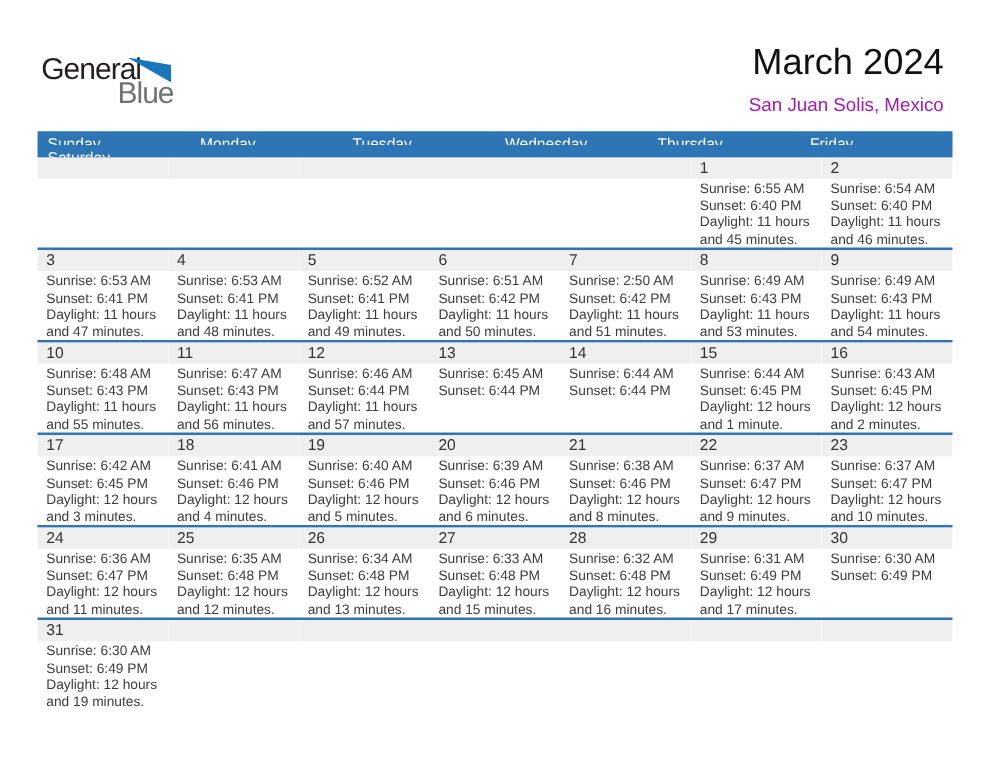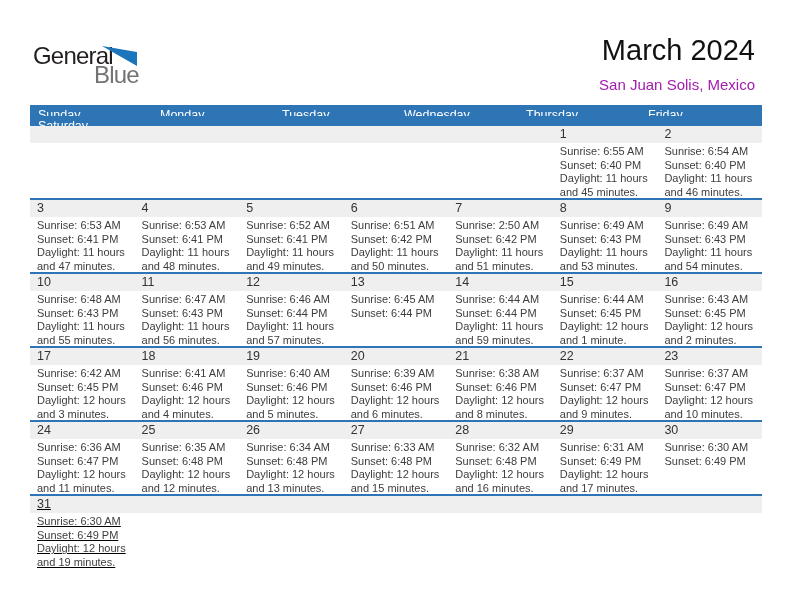--- a/index.html
+++ b/index.html
@@ -17,21 +17,21 @@
   .title-block { position:absolute; right:37px; top:34px; text-align:right; }
   .cal-title { font-size:29px; color:#111; }
   .cal-subtitle { font-size:15px; color:#a21caf; margin-top:9px; }
 
   
   .calendar { position:absolute; left:30px; top:105px; width:732px; }
   .weekday-row { display:grid; grid-template-columns:repeat(6,1fr); background:#2e75b6; height:21px; }
   .weekday-cell { color:#ffffff; font-size:12.5px; line-height:21px; padding-left:8px;
                   white-space:nowrap; overflow:hidden; }
   .week-row { display:grid; grid-template-columns:repeat(7,1fr); height:72px; border-bottom:2px solid #2e75b6; }
-  .week-row.last { border-bottom:none;text-decoration:underline; }
+  .week-row.last { border-bottom:none; }
   .day-cell { overflow:hidden; }
   .day-num { height:17px; line-height:17px; background:#efefef; font-size:12.5px; color:#333333; padding-left:7px; }
   .day-body { padding:2px 5px 0 7px; font-size:11px; line-height:13.6px; color:#3d3d3d; }
 </style>
 </head>
 <body>
 
 <div class="page">
 
   <div class="logo">
@@ -177,21 +177,20 @@
             <div class="day-body">
               <div class="line">Sunrise: 6:45 AM</div>
               <div class="line">Sunset: 6:44 PM</div>
             </div>
           </div>
           <div class="day-cell">
             <div class="day-num">14</div>
             <div class="day-body">
               <div class="line">Sunrise: 6:44 AM</div>
               <div class="line">Sunset: 6:44 PM</div>
-              <div class="line">Daylight: 11 hours and 59 minutes.</div>
             </div>
           </div>
           <div class="day-cell">
             <div class="day-num">15</div>
             <div class="day-body">
               <div class="line">Sunrise: 6:44 AM</div>
               <div class="line">Sunset: 6:45 PM</div>
               <div class="line">Daylight: 12 hours and 1 minute.</div>
             </div>
           </div>

